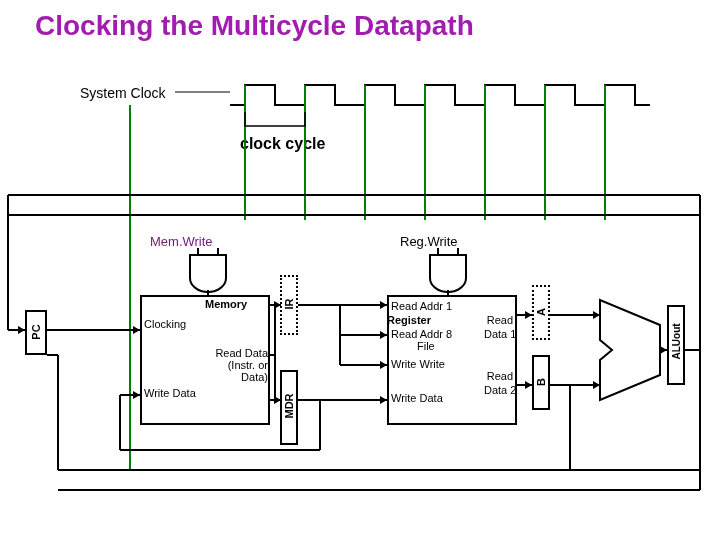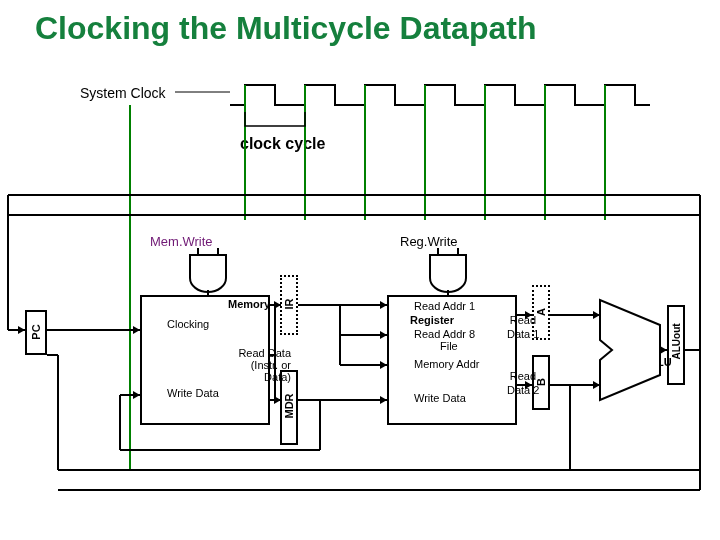--- a/index.html
+++ b/index.html
@@ -8,23 +8,23 @@
     height: 540px;
     background: #fff;
     font-family: Arial, sans-serif;
     position: relative;
     overflow: hidden;
   }
   .title {
     position: absolute;
     top: 10px;
     left: 35px;
-    font-size: 32px;
+    font-size: 28px;
     font-weight: bold;
-    color: #15803d;
+    color: #a21caf;
   }
   .sysclk-label {
     position: absolute;
     top: 85px;
     left: 80px;
     font-size: 14px;
     color: #000;
   }
   .clkcycle-label {
     position: absolute;
@@ -76,21 +76,21 @@
     font-weight: bold;
     white-space: nowrap;
   }
   .pc-lbl     { left: 26px;  top: 326px; width: 20px; text-align: center; }
   .ir-lbl     { left: 281px; top: 298px; width: 16px; text-align: center; }
   .mdr-lbl    { left: 276px; top: 400px; width: 26px; text-align: center; }
   .a-lbl      { left: 534px; top: 306px; width: 14px; text-align: center; }
   .b-lbl      { left: 534px; top: 376px; width: 14px; text-align: center; }
   .aluout-lbl { left: 660px; top: 338px; width: 32px; text-align: center; font-size: 10px;}
   
-  .tx { position: absolute; font-size: 11px; color: #000; margin-left: 23px; }
+  .tx { position: absolute; font-size: 11px; color: #000; }
   .mem-title { left: 205px; top: 298px; font-weight: bold; }
   .mem-addr  { left: 144px; top: 318px; }
   .mem-rd    { left: 210px; top: 347px; text-align: right; width: 58px; }
   .mem-wd    { left: 144px; top: 387px; }
   .rf-ra1    { left: 391px; top: 300px; }
   .rf-reg    { left: 387px; top: 314px; font-weight: bold; }
   .rf-rd     { left: 455px; top: 314px; font-weight: normal; text-align: right; width: 58px;}
   .rf-ra2    { left: 391px; top: 328px; }
   .rf-d1     { left: 484px; top: 328px; font-weight: normal;}
   .rf-file   { left: 417px; top: 340px; font-weight: normal; }
@@ -129,21 +129,21 @@
 <div class="tx mem-addr">Clocking</div>
 <div class="tx mem-rd">Read Data (Instr. or Data)</div>
 <div class="tx mem-wd">Write Data</div>
 
 <div class="tx rf-ra1">Read Addr 1</div>
 <div class="tx rf-reg">Register</div>
 <div class="tx rf-rd">Read</div>
 <div class="tx rf-ra2">Read Addr 8</div>
 <div class="tx rf-d1">Data 1</div>
 <div class="tx rf-file">File</div>
-<div class="tx rf-wa">Memory Addr</div>
+<div class="tx rf-wa">Write Write</div>
 <div class="tx rf-rd2">Read</div>
 <div class="tx rf-d2">Data 2</div>
 <div class="tx rf-wd">Write Data</div>
 
 <div class="tx alu-lbl">ALU</div>
 
 <svg class="diagram" width="720" height="540">
 
   <g stroke="#000" stroke-width="2" fill="none">
     <path d="M 230 105 L 245 105 L 245 85 L 275 85 L 275 105 L 305 105 L 305 85 L 335 85 L 335 105 L 365 105 L 365 85 L 395 85 L 395 105 L 425 105 L 425 85 L 455 85 L 455 105 L 485 105 L 485 85 L 515 85 L 515 105 L 545 105 L 545 85 L 575 85 L 575 105 L 605 105 L 605 85 L 635 85 L 635 105 L 650 105"></path>

